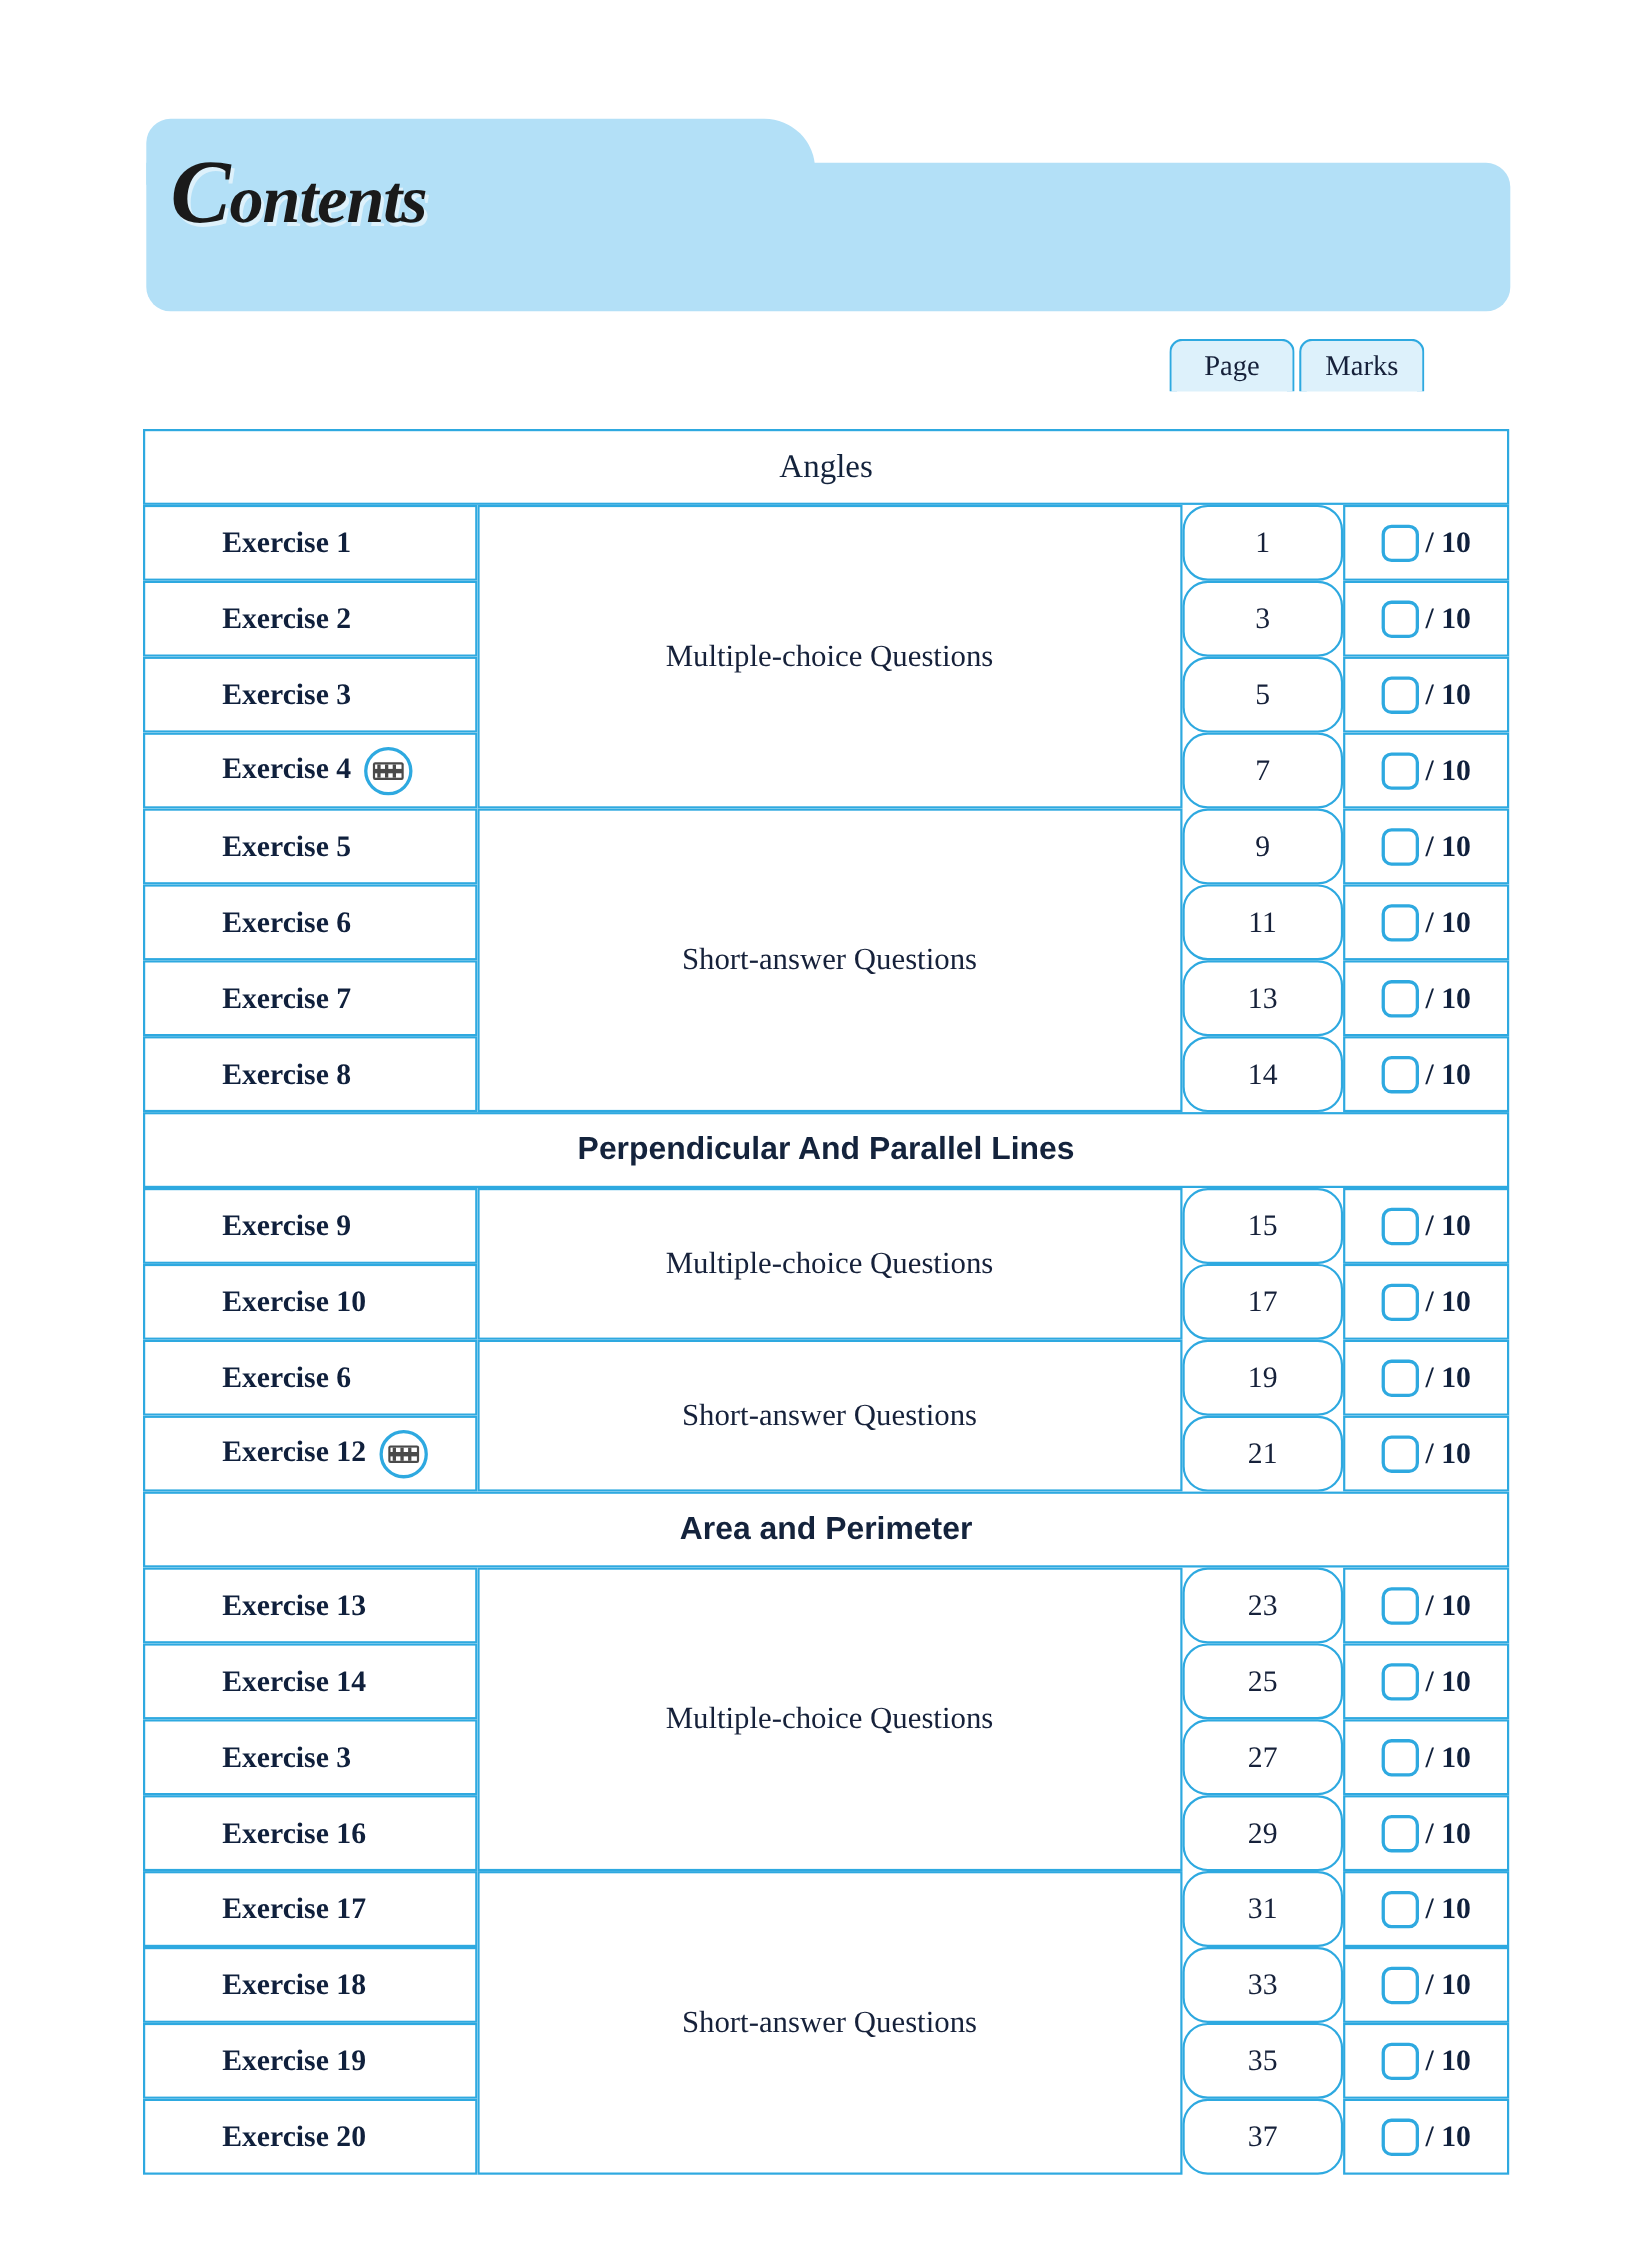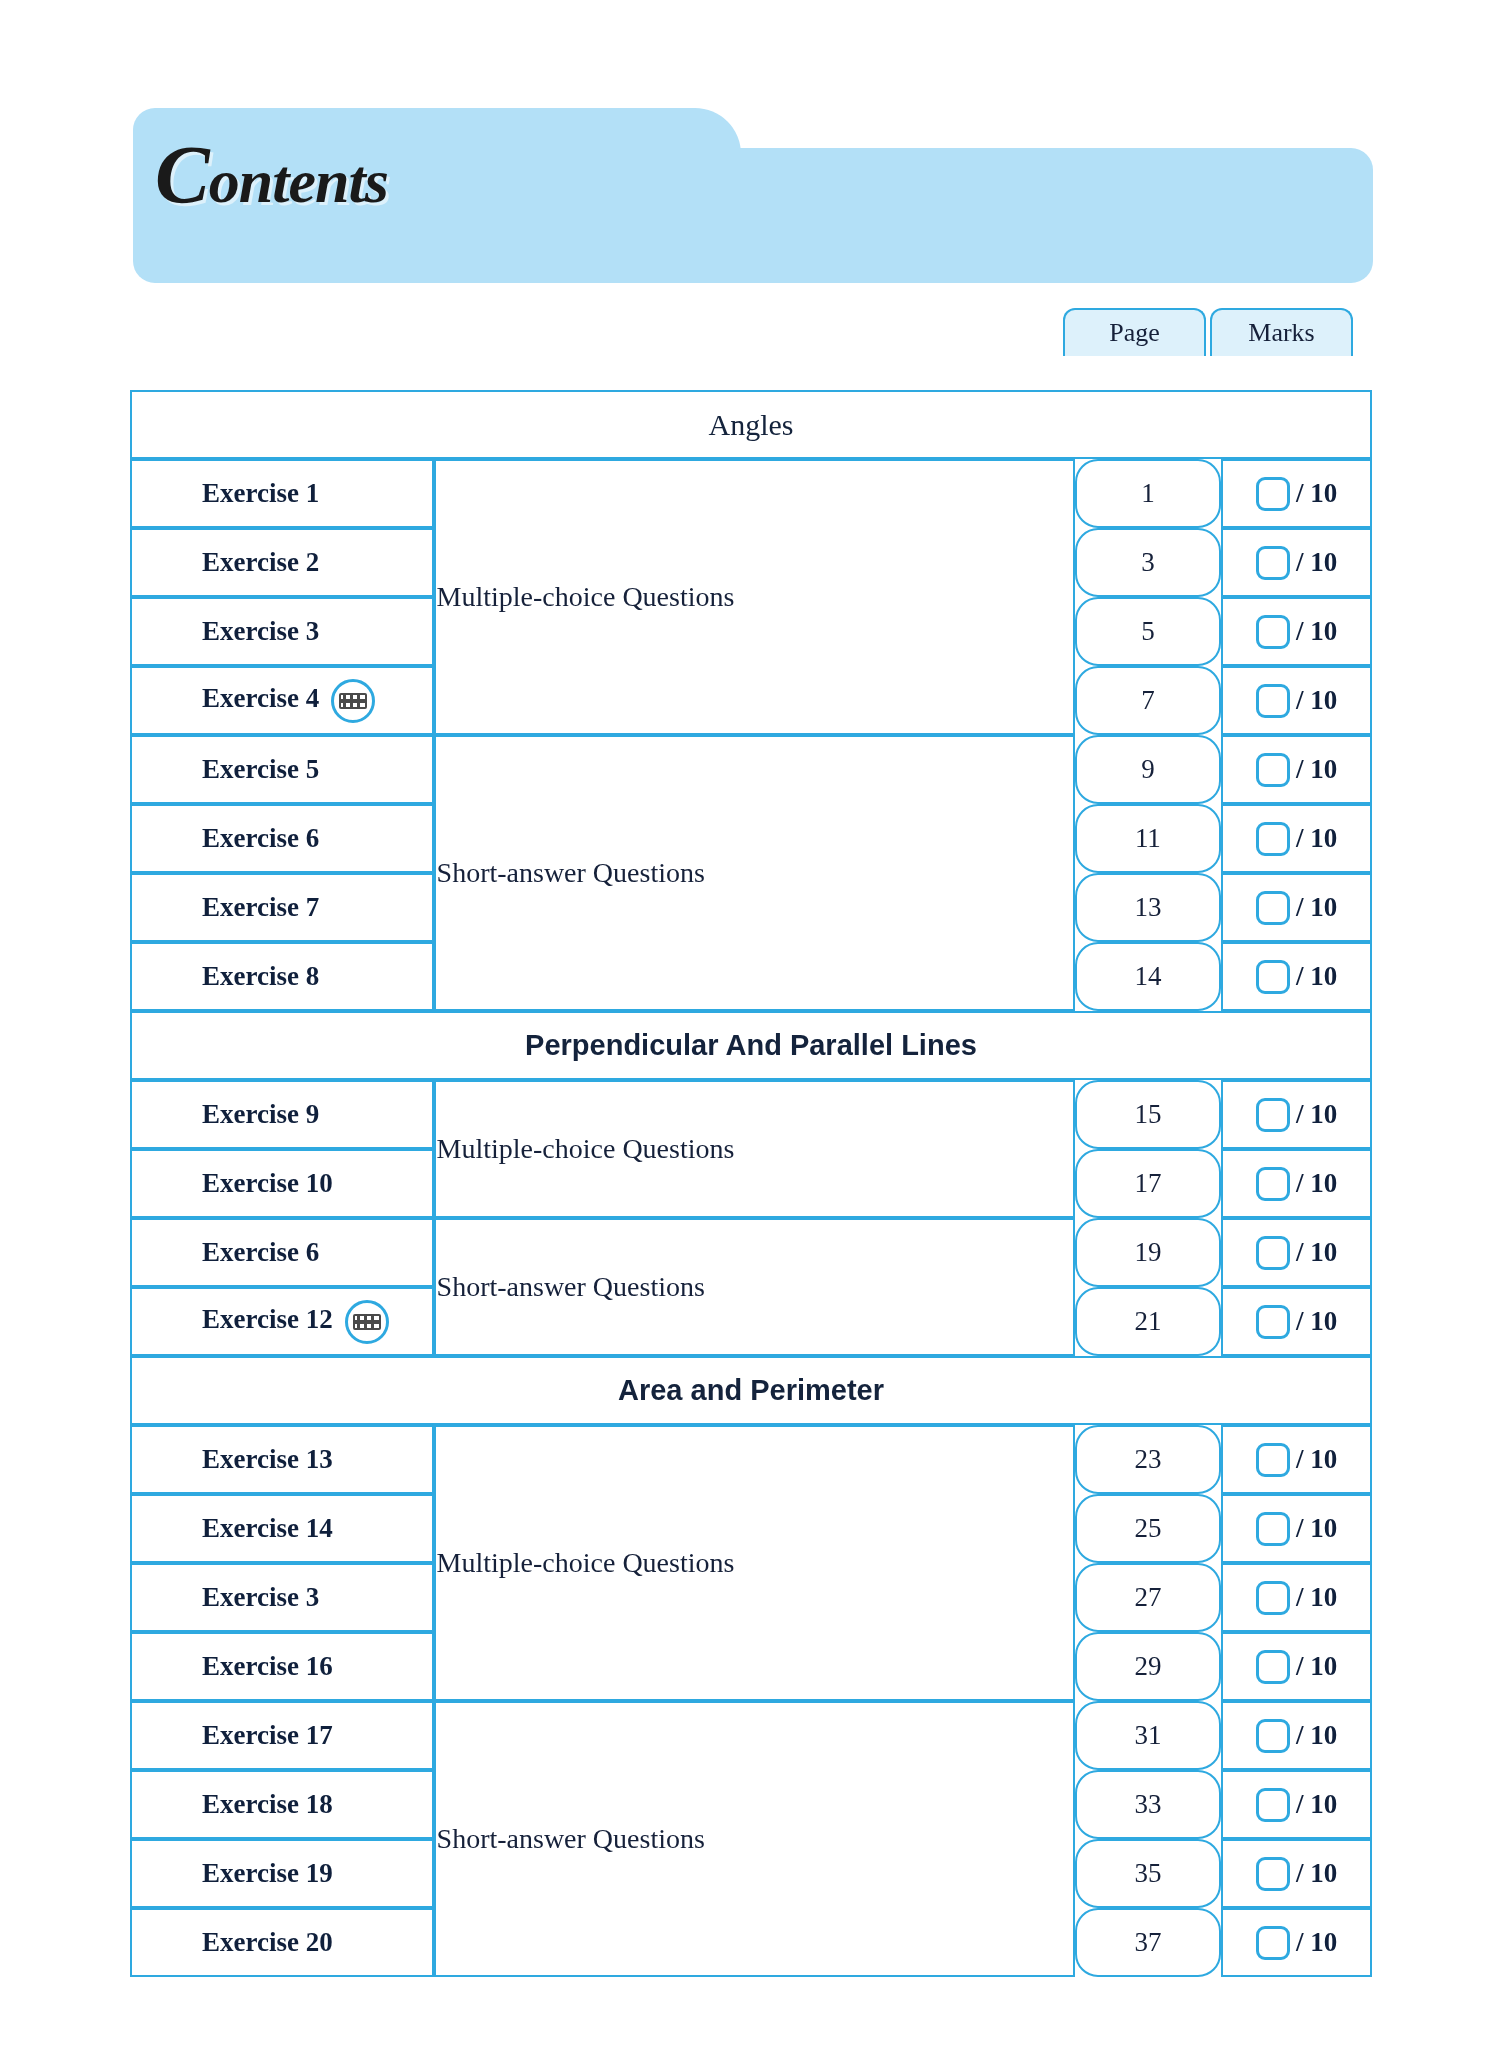--- a/index.html
+++ b/index.html
@@ -53,21 +53,21 @@
   .tab-title .cap { font-size: 82px; }
 
   
   .hdr-row {
     position: absolute;
     left: 1063px; top: 308px;
     display: flex;
     gap: 4px;
   }
   .hdr-cell {
-    width: 143px; height: 48px;
+    width: 114px; height: 48px;
     background: #ddf1fb;
     border: 2px solid #2ea9e0;
     border-bottom: none;
     border-top-left-radius: 12px;
     border-top-right-radius: 12px;
     display: flex; align-items: center; justify-content: center;
     font-size: 26px; color: #16213a;
   }
 
   
@@ -100,21 +100,21 @@
     width: 296px;
     padding-left: 70px;
     font-family: "Liberation Serif", serif;
     font-weight: bold;
     font-size: 27px;
     color: #10203c;
     position: relative;
   }
   td.qtype {
     width: 625px;
-    text-align: left;
+    text-align: center;
     font-size: 28px;
     color: #16213a;
   }
   td.page {
     width: 143px;
     text-align: center;
     font-size: 27px;
     color: #16213a;
   }
   td.marks {

